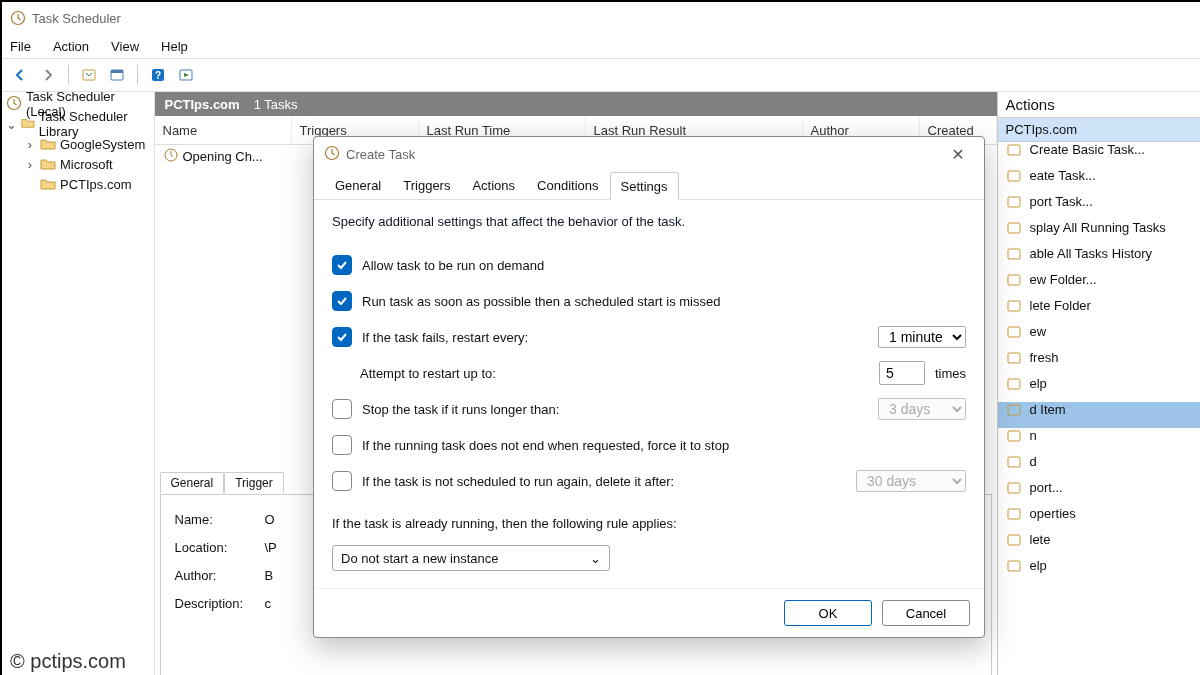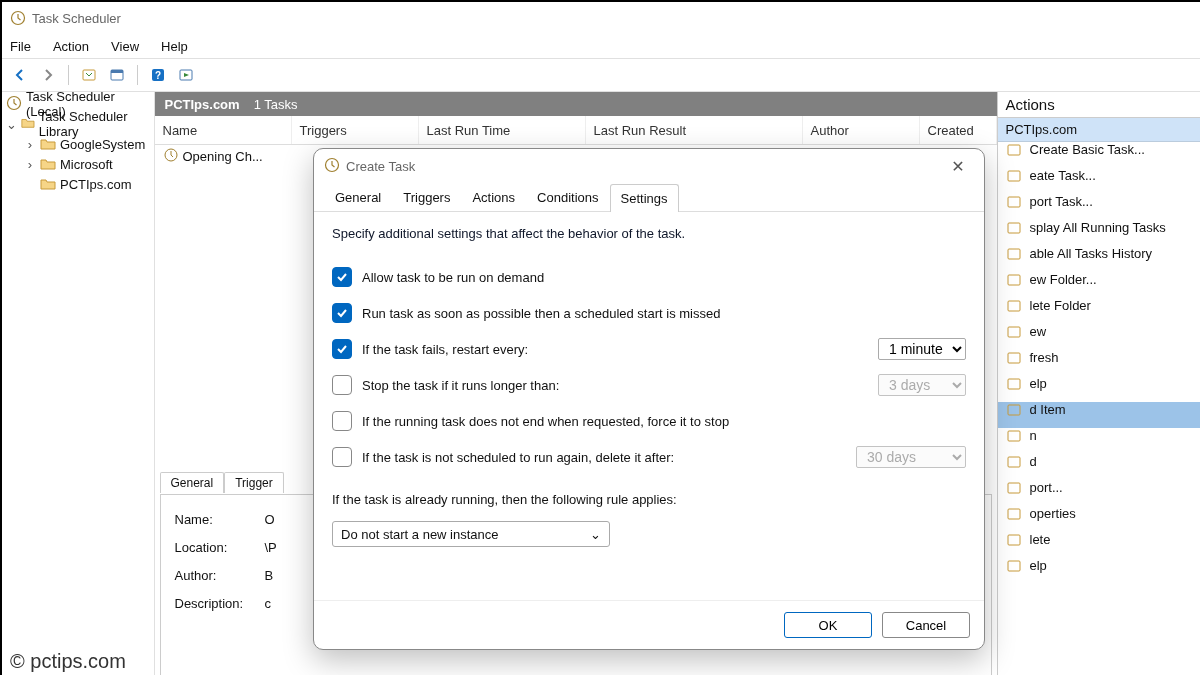--- a/index.html
+++ b/index.html
@@ -33,21 +33,21 @@
 .detail-field{display:flex;height:28px;align-items:center}
 .detail-field .lbl{width:90px}
 .actions{width:262px;border-left:1px solid #ccc}
 .actions-title{background:#fff;border-bottom:1px solid #ccc;padding:4px 8px;font-size:15px}
 .actions-header{background:#cfe3f8;padding:4px 8px;font-size:13px;border-bottom:1px solid #bcd}
 .action-row{display:flex;height:26px;padding:0 8px;gap:8px}
 .action-row.selected{background:#9cc3e8}
 .action-icon{width:16px;height:16px;flex-shrink:0}
 .footer-brand{position:absolute;left:8px;bottom:6px;font-size:20px;color:#333}
 
-.dialog{position:absolute;left:313px;top:148px;width:670px;height:500px;background:#fff;border:1px solid #888;box-shadow:0 10px 30px rgba(0,0,0,.25);display:flex;flex-direction:column;border-radius:10px}
+.dialog{position:absolute;left:313px;top:136px;width:670px;height:500px;background:#fff;border:1px solid #888;box-shadow:0 10px 30px rgba(0,0,0,.25);display:flex;flex-direction:column;border-radius:4px}
 .dialog-title{height:34px;display:flex;align-items:center;padding:0 10px;color:#666;gap:6px}
 .dialog-close{margin-left:auto;font-size:16px;color:#555;width:32px;text-align:center}
 .dialog-tabs{display:flex;gap:0;padding:0 10px;border-bottom:1px solid #ddd}
 .dlg-tab{padding:6px 10px;border:1px solid transparent;border-bottom:none;border-radius:3px 3px 0 0;font-size:13px}
 .dlg-tab.active{border-color:#ccc;background:#fff;position:relative;top:1px}
 .dialog-body{flex:1;padding:10px 18px 12px 18px;overflow:hidden}
 .dlg-desc{margin:4px 0 18px 0;color:#0f172a}
 .dlg-row{display:flex;align-items:center;min-height:36px;gap:10px}
 .chk{width:18px;height:18px;border-radius:4px;border:1px solid #888;display:flex;align-items:center;justify-content:center;flex-shrink:0}
 .chk.checked{background:#0067c0;border-color:#0067c0}
@@ -362,20 +362,26 @@
     <div class="dlg-row">
       <span class="chk checked">
           <svg viewBox="0 0 12 12">
             <path d="M2 6l3 3 5-6"></path>
           </svg>
         </span>
       <span>If the task fails, restart every:</span>
       <span class="spacer"></span>
       <select class="dlg-select" style="width:88px"><option>1 minute</option></select>
     </div>
+    <div class="dlg-row indent-chk">
+      <span>Attempt to restart up to:</span>
+      <span class="spacer"></span>
+      <input class="dlg-input" style="width: 32px;" value="5">
+      <span>times</span>
+    </div>
     <div class="dlg-row">
       <span class="chk"></span>
       <span>Stop the task if it runs longer than:</span>
       <span class="spacer"></span>
       <select class="dlg-select disabled" style="width:88px" disabled=""><option>3 days</option></select>
     </div>
     <div class="dlg-row">
       <span class="chk"></span>
       <span>If the running task does not end when requested, force it to stop</span>
     </div>

